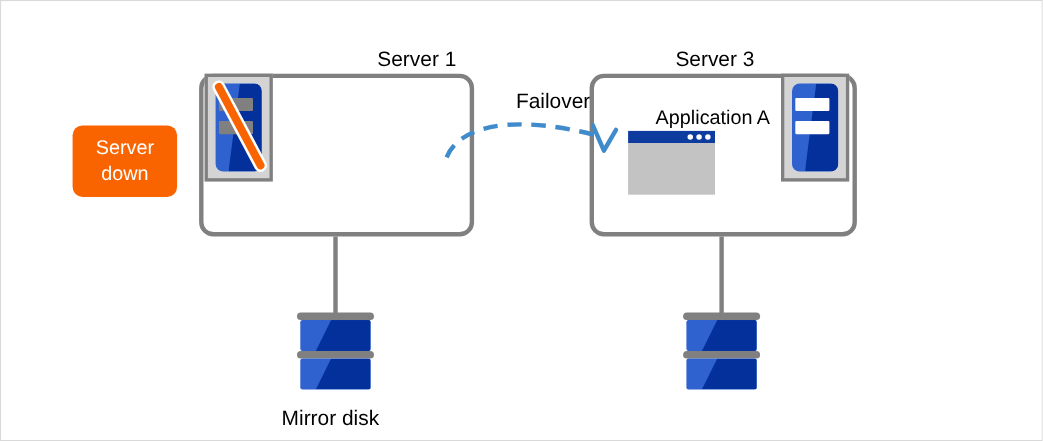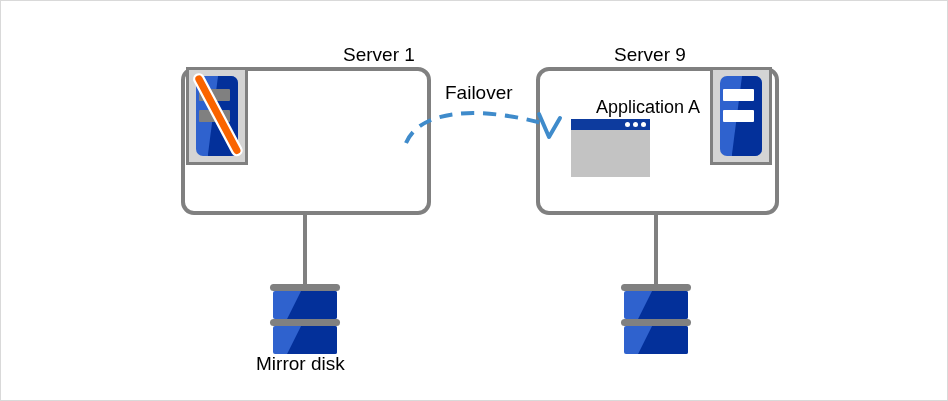--- a/index.html
+++ b/index.html
@@ -181,42 +181,46 @@
     width: 946px;
     height: 399px;
     pointer-events: none;
   }
 </style>
 </head>
 <body>
 
 <div id="canvas">
 
+  <div class="badge" style="left:65px; top:113px; width:95px; height:65px;">
+    <span>Server</span>
+    <span>down</span>
+  </div>
 
   <div class="lbl server-title" style="left:307px; top:44px;">Server 1</div>
 
   <div class="server-box" style="left:180px; top:66px; width:250px; height:148px;"></div>
 
   <div class="connector" style="left:302px; top:214px; width:4px; height:72px;"></div>
 
   <div class="srv-icon down" style="left:185px; top:66px; width:62px; height:98px;">
     <div class="body">
       <div class="shade"></div>
     </div>
     <div class="bar b1"></div>
     <div class="bar b2"></div>
     <svg class="slash-wrap" viewBox="0 0 62 98" preserveAspectRatio="none">
       <line x1="11" y1="10" x2="53" y2="89" stroke="#ffffff" stroke-width="13" stroke-linecap="round"></line>
       <line x1="11" y1="10" x2="53" y2="89" stroke="#FA6400" stroke-width="8" stroke-linecap="round"></line>
     </svg>
   </div>
 
-  <div class="lbl failover-title" style="left:444px; top:82px;">Failover</div>
-
-  <div class="lbl server-title" style="left:578px; top:44px;">Server 9</div>
+  <div class="lbl failover-title" style="left:468px; top:82px;">Failover</div>
+
+  <div class="lbl server-title" style="left:578px; top:44px;">Server 3</div>
 
   <div class="server-box" style="left:535px; top:66px; width:243px; height:148px;"></div>
 
   <div class="connector" style="left:653px; top:214px; width:4px; height:72px;"></div>
 
   <div class="lbl app-title" style="left:551px; top:97px;margin-left:44px;">Application A</div>
 
   <div class="appwin" style="left:570px; top:118px; width:79px; height:58px;">
     <div class="titlebar">
       <span class="dot" style="right:20px;"></span>
@@ -238,21 +242,21 @@
     <div class="rail" style="top:0px;"></div>
     <div class="platter" style="top:7px;">
       <div class="shade"></div>
     </div>
     <div class="rail" style="top:35px;"></div>
     <div class="platter" style="top:42px;">
       <div class="shade"></div>
     </div>
   </div>
 
-  <div class="lbl disk-title" style="left:255px; top:353px;">Mirror disk</div>
+  <div class="lbl disk-title" style="left:255px; top:370px;">Mirror disk</div>
 
   <div class="disk" style="left:623px; top:283px; width:64px; height:76px;">
     <div class="rail" style="top:0px;"></div>
     <div class="platter" style="top:7px;">
       <div class="shade"></div>
     </div>
     <div class="rail" style="top:35px;"></div>
     <div class="platter" style="top:42px;">
       <div class="shade"></div>
     </div>

